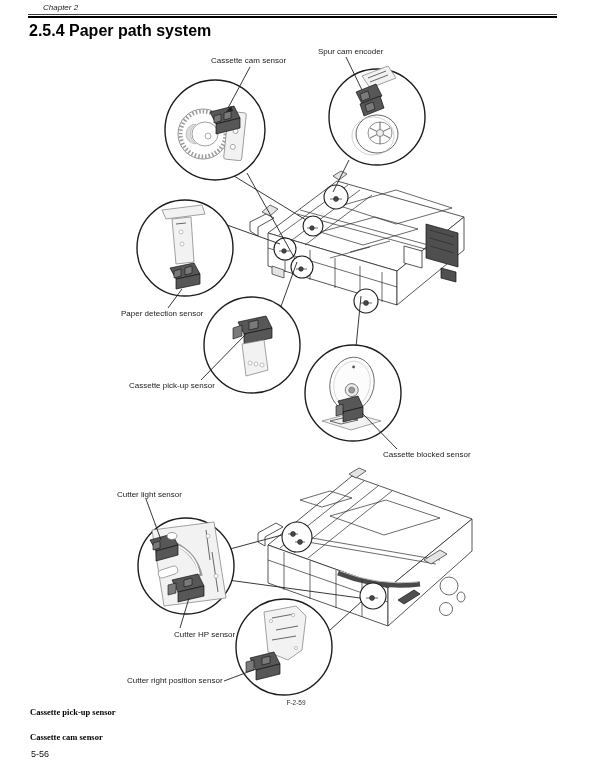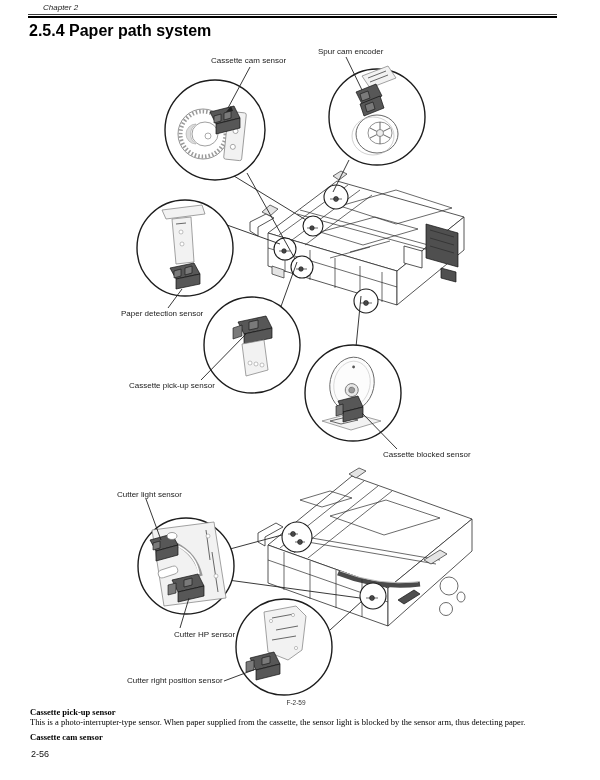--- a/index.html
+++ b/index.html
@@ -297,17 +297,16 @@
   <div class="fig-label" style="left:318px;top:47px;">Spur cam encoder</div>
   <div class="fig-label" style="left:121px;top:309px;">Paper detection sensor</div>
   <div class="fig-label" style="left:129px;top:381px;">Cassette pick-up sensor</div>
   <div class="fig-label" style="left:383px;top:450px;">Cassette blocked sensor</div>
   <div class="fig-label" style="left:117px;top:490px;">Cutter light sensor</div>
   <div class="fig-label" style="left:150px;top:630px;margin-left:24px;">Cutter HP sensor</div>
   <div class="fig-label" style="left:127px;top:676px;">Cutter right position sensor</div>
   <div class="fig-caption">F-2-59</div>
 
   <div class="body-text bt-bold" style="top:707px;">Cassette pick-up sensor</div>
-  <div class="body-text bt-plain" style="top:717px;">This is a photo-interrupter-type sensor. When paper supplied from the cassette, the sensor light is blocked by the sensor arm, thus detecting paper.</div>
   <div class="body-text bt-bold" style="top:732px;">Cassette cam sensor</div>
 
-  <div class="page-number">2-56</div>
+  <div class="page-number">5-56</div>
 </div>
 
 </body></html>

